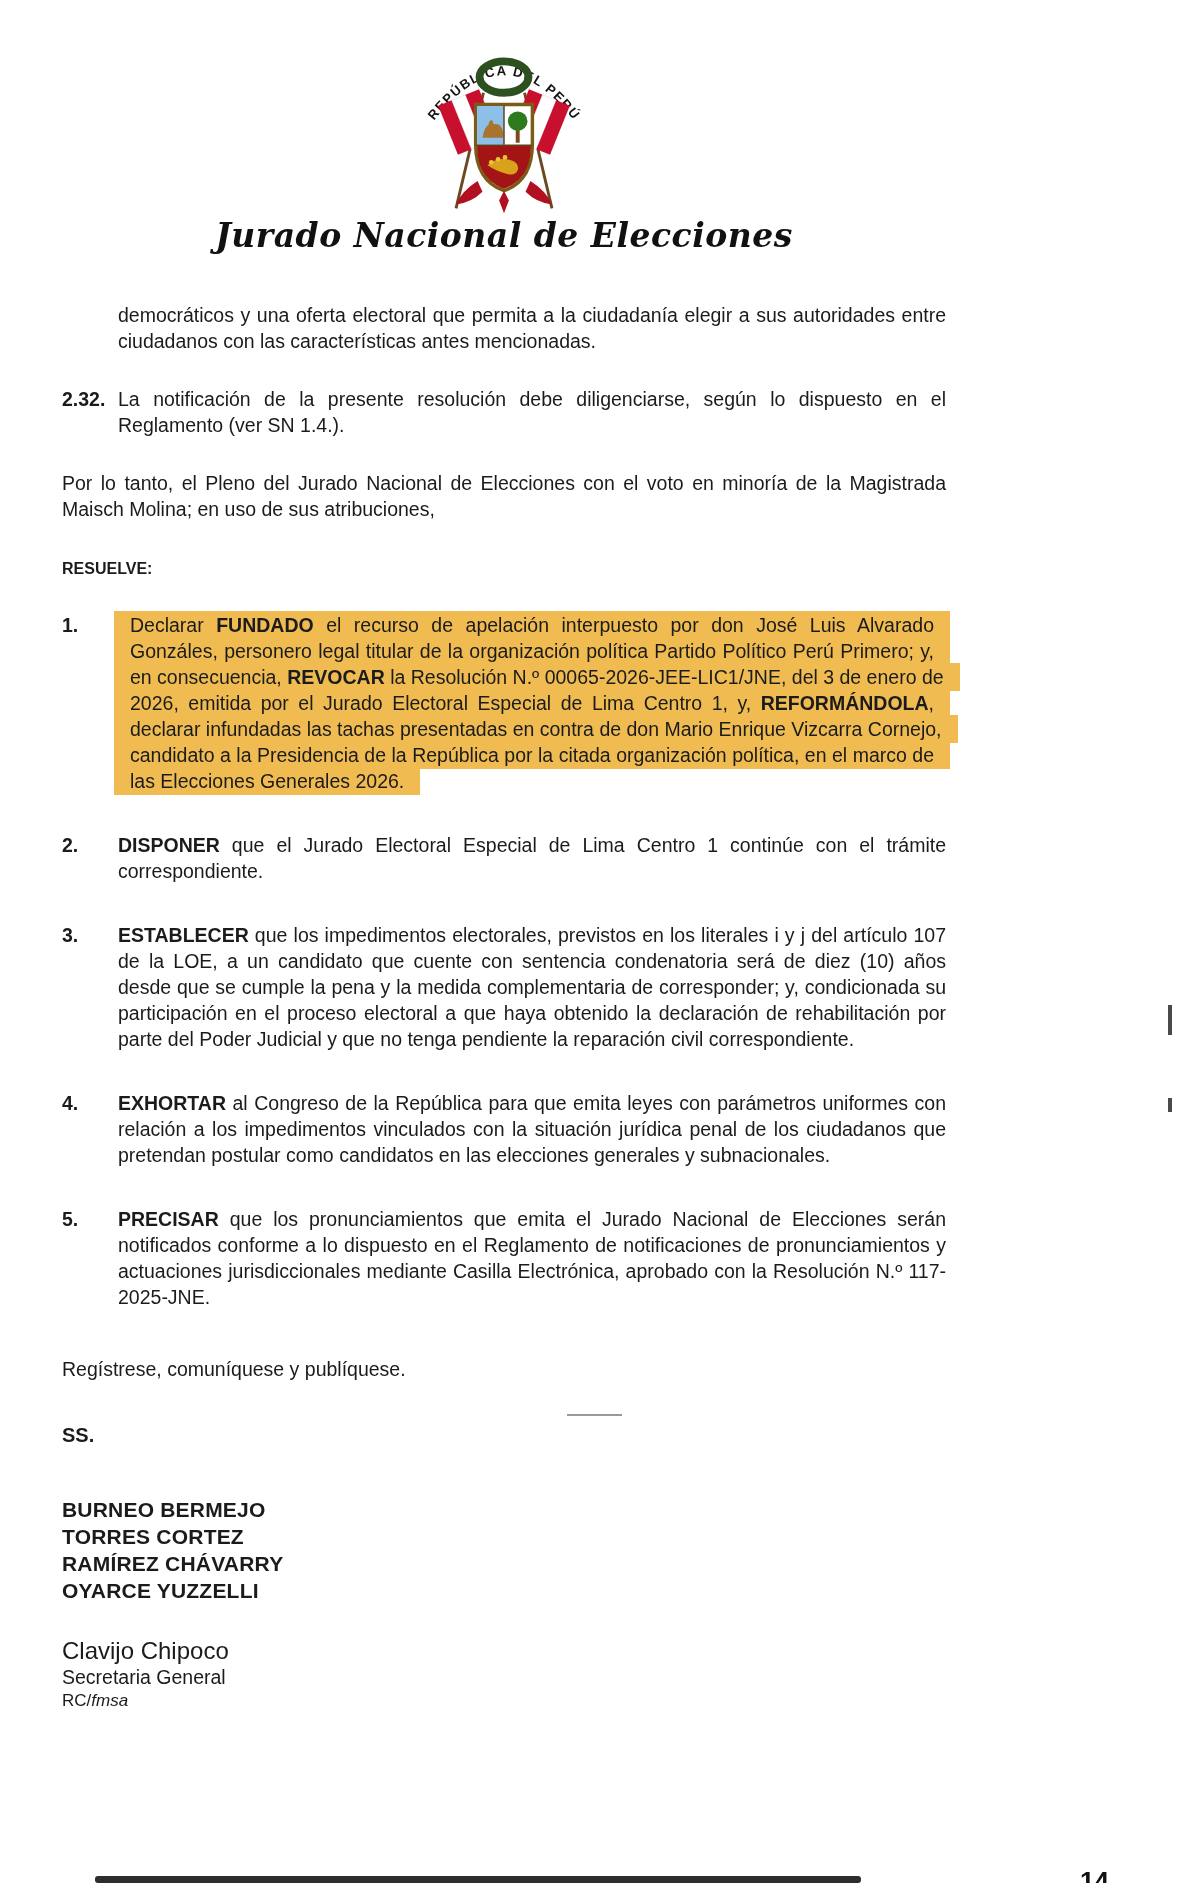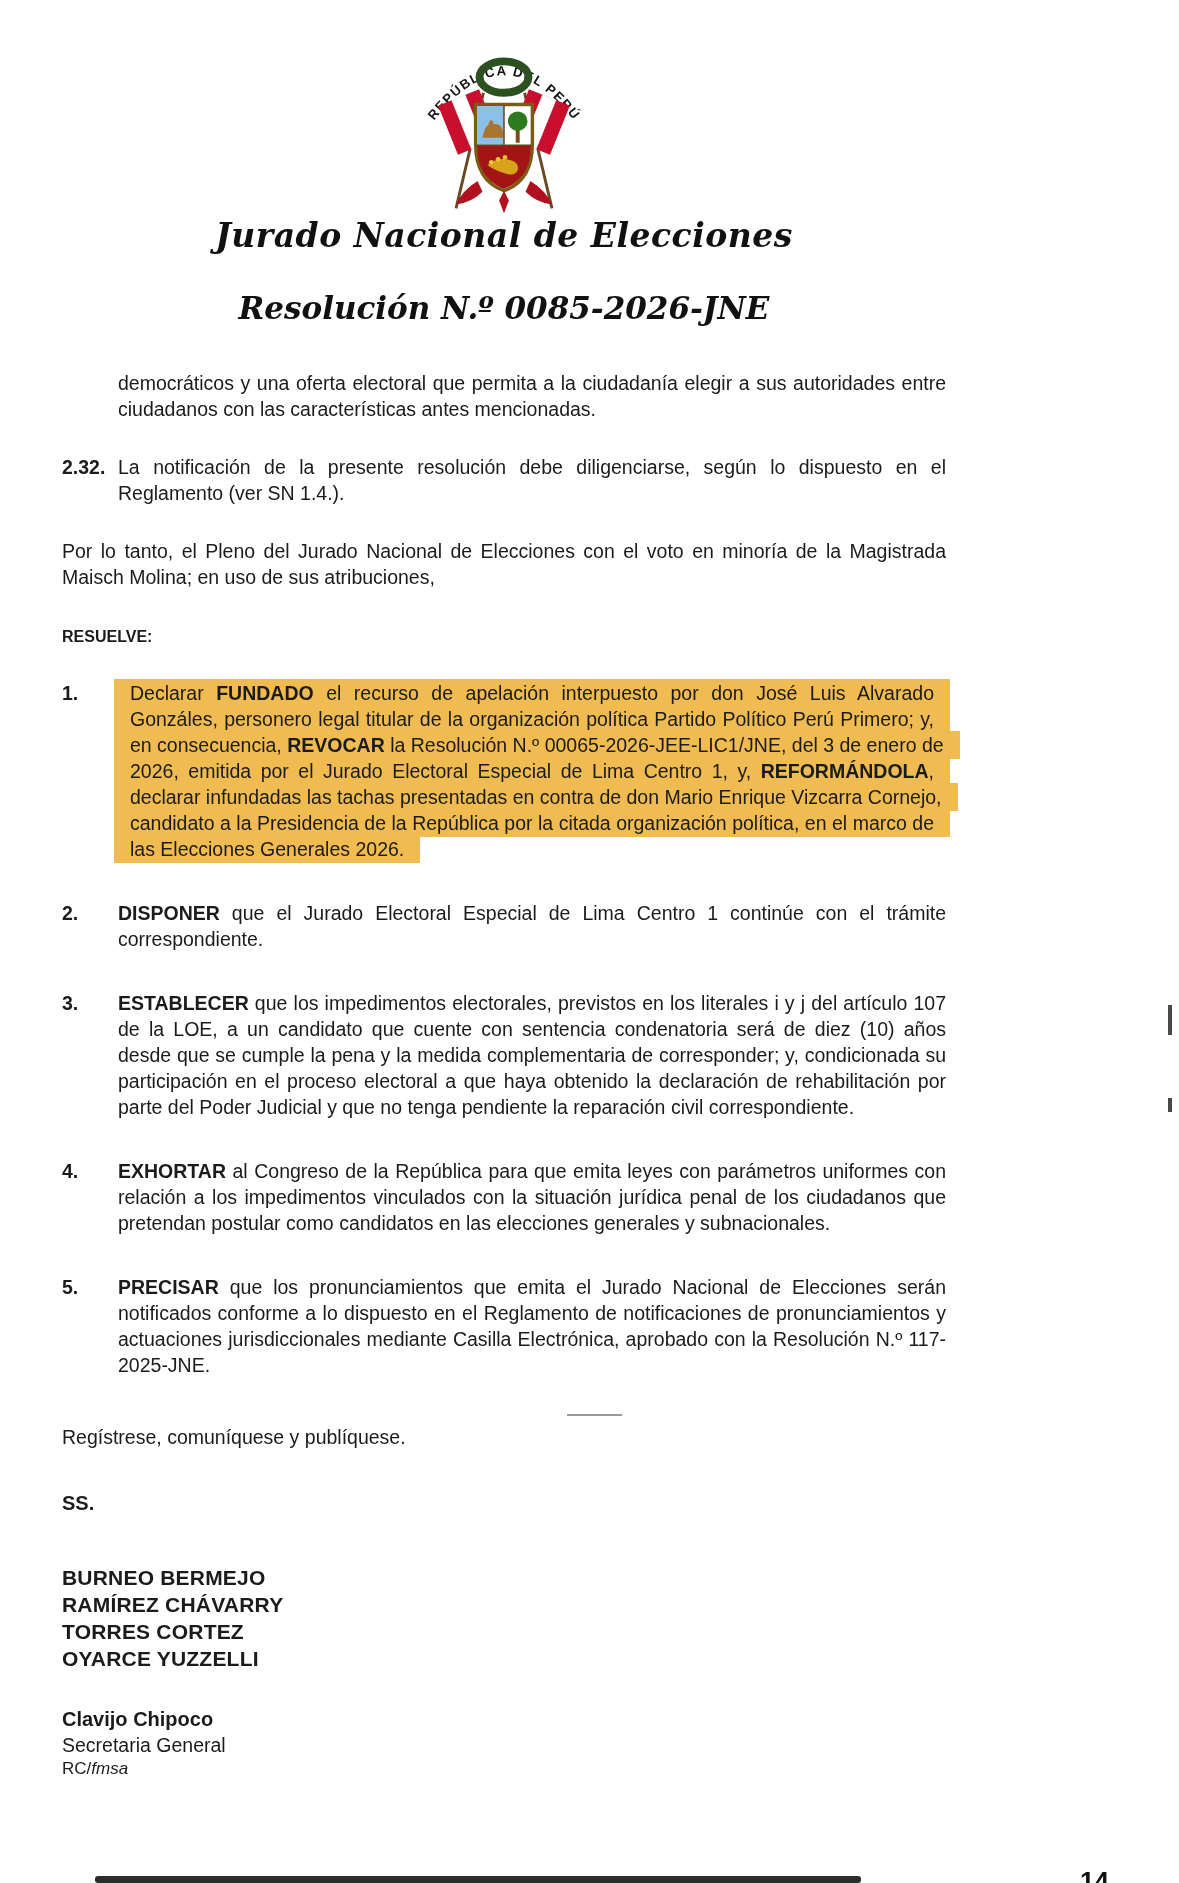--- a/index.html
+++ b/index.html
@@ -48,21 +48,21 @@
     padding:3px 16px;
     margin-left:-4px;margin-right:-4px;
     -webkit-box-decoration-break:clone;
     box-decoration-break:clone;
   }
   .closing{margin-top:46px;}
   .ss{margin-top:40px;font-weight:bold;font-size:20px;}
   #signatories{margin-top:48px;}
   .sig{font-weight:bold;font-size:21px;line-height:27px;letter-spacing:.2px;}
   .secretary{margin-top:34px;}
-  .sec-name{font-weight:bold;font-size:20px;line-height:26px;}
+  .sec-name{font-weight:normal;font-size:24px;line-height:26px;}
   .sec-title{font-size:19.5px;line-height:26px;}
   .sec-initials{font-size:17px;line-height:22px;}
   .sec-initials i{font-style:italic;}
   
   .bottom-band{
     position:absolute;left:95px;top:1876px;width:766px;height:7px;
     background:#2d2d2d;border-radius:3px;
   }
   .page-number{
     position:absolute;left:1080px;top:1868px;
@@ -118,21 +118,20 @@
         <path d="M68 132 q11 -9 24 -5 q9 3 7 10 q-2 6 -11 4 q-11 -3 -20 -9 z" fill="#d9a21b"></path>
         <circle cx="72" cy="129" r="2.4" fill="#e8c43a"></circle>
         <circle cx="79" cy="126" r="2.4" fill="#e8c43a"></circle>
         <circle cx="86" cy="124" r="2.4" fill="#e8c43a"></circle>
         <line x1="85" y1="71" x2="85" y2="111" stroke="#5a441a" stroke-width="1.5"></line>
         <line x1="57" y1="111.5" x2="113" y2="111.5" stroke="#5a441a" stroke-width="1.5"></line>
       </g>
       <path d="M85 158 l5 10 l-5 13 l-5 -13 z" fill="#b01020"></path>
     </svg>
     <div class="org-title">Jurado Nacional de Elecciones</div>
-    <div class="res-title">Resolución N.º 0085-2026-JNE</div>
   </header>
 
   <main class="body-col">
 
     <p class="intro justify">democráticos y una oferta electoral que permita a la ciudadanía elegir a sus autoridades entre ciudadanos con las características antes mencionadas.</p>
 
     <div class="hang">
       <span class="num">2.32.</span>
       <p class="justify">La notificación de la presente resolución debe diligenciarse, según lo dispuesto en el Reglamento (ver SN 1.4.).</p>
     </div>
@@ -163,22 +162,22 @@
           <p class="justify"><strong>PRECISAR</strong> que los pronunciamientos que emita el Jurado Nacional de Elecciones serán notificados conforme a lo dispuesto en el Reglamento de notificaciones de pronunciamientos y actuaciones jurisdiccionales mediante Casilla Electrónica, aprobado con la Resolución N.º 117-2025-JNE.</p>
         </div>
       </div>
 
     <p class="closing">Regístrese, comuníquese y publíquese.</p>
 
     <p class="ss">SS.</p>
 
     <div id="signatories">
         <div class="sig">BURNEO BERMEJO</div>
+        <div class="sig">TORRES CORTEZ</div>
         <div class="sig">RAMÍREZ CHÁVARRY</div>
-        <div class="sig">TORRES CORTEZ</div>
         <div class="sig">OYARCE YUZZELLI</div>
       </div>
 
     <div class="secretary">
       <p class="sec-name">Clavijo Chipoco</p>
       <p class="sec-title">Secretaria General</p>
       <p class="sec-initials"><span>RC/</span><i>fmsa</i></p>
     </div>
 
   </main>

